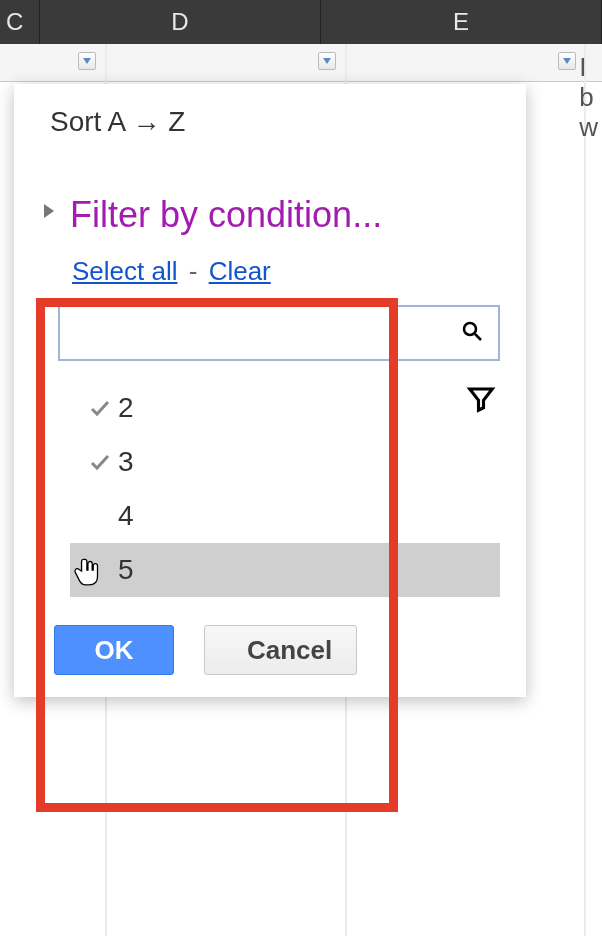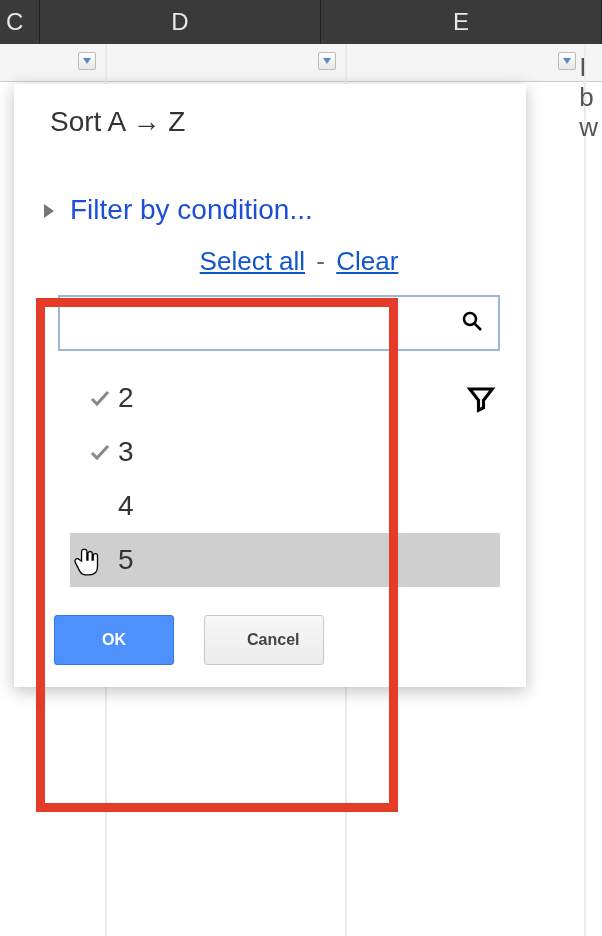--- a/index.html
+++ b/index.html
@@ -76,22 +76,22 @@
     .sort-item {
       padding: 22px 36px;
       font-size: 28px;
       color: #333;
       cursor: pointer;
     }
     .section-row {
       display: flex;
       align-items: center;
       padding: 16px 0 16px 56px;
-      font-size: 28px;
-      color: #1d4ed8;
+      font-size: 36px;
+      color: #a21caf;
       cursor: pointer;
       position: relative;
     }
     .tri {
       position: absolute;
       left: 30px;
       width: 0; height: 0;
     }
     .tri-right {
       border-top: 7px solid transparent;
@@ -111,21 +111,20 @@
       top: 214px;
       width: 362px;
       height: 514px;
       border: 9px solid #e43c28;
       pointer-events: none;
       z-index: 5;
     }
     .links-row {
       padding: 4px 0 18px 58px;
       font-size: 26px;
-      text-align: center;
     }
     .links-row a {
       color: #1155cc;
       text-decoration: underline;
       cursor: pointer;
     }
     .links-row .sep { color: #666; margin: 0 4px;}
     .funnel-icon {
       position: absolute;
       right: 30px;
@@ -178,21 +177,21 @@
       display: flex;
       gap: 30px;
       padding: 28px 0 0 40px;
     }
     .btn {
       height: 50px;
       min-width: 120px;
       display: flex;
       align-items: center;
       justify-content: center;
-      font-size: 16px;
+      font-size: 26px;
       font-weight: bold;
       border-radius: 3px;
       cursor: pointer;
       padding: 0 24px;
     }
     .btn-primary {
       background: #4d90fe;
       border: 1px solid #3079ed;
       color: #fff;
     }

